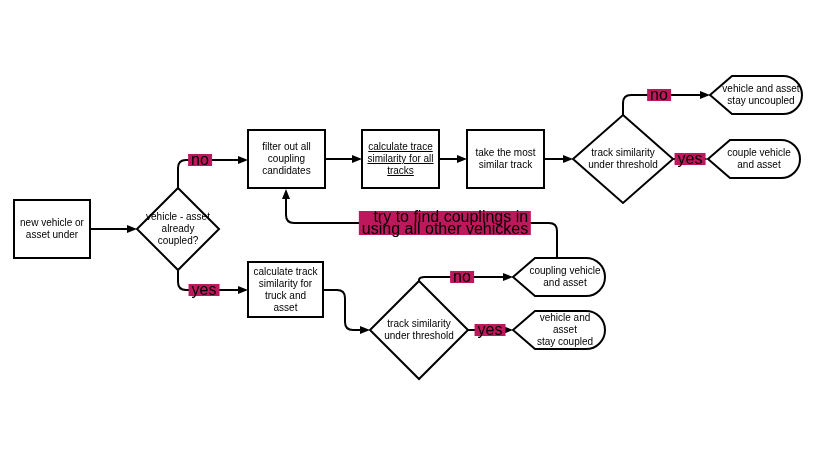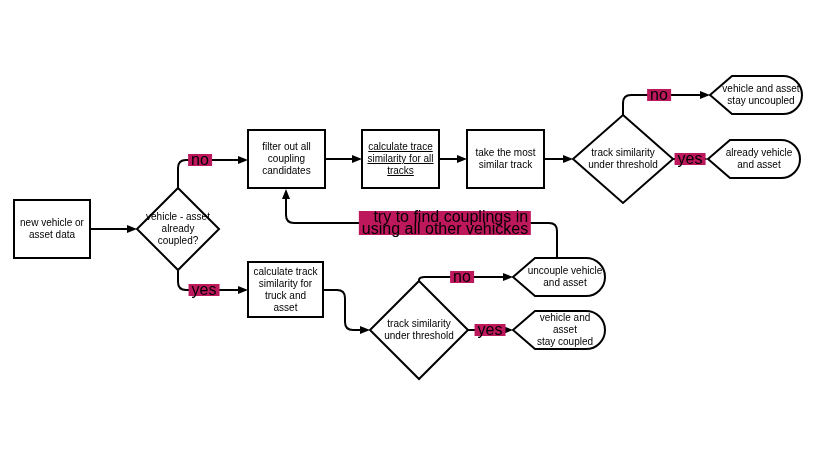--- a/index.html
+++ b/index.html
@@ -77,45 +77,45 @@
       <path d="M 710 95 L 732 76 L 783 76 A 19 19 0 0 1 783 114 L 732 114 Z"></path>
       <path d="M 708 159 L 730 140 L 781 140 A 19 19 0 0 1 781 178 L 730 178 Z"></path>
       <rect x="248" y="262" width="75" height="55"></rect>
       <path d="M 419 281 L 468 330 L 419 379 L 370 330 Z"></path>
       <path d="M 513 277 L 535 258 L 586 258 A 19 19 0 0 1 586 296 L 535 296 Z"></path>
       <path d="M 513 330 L 535 311 L 586 311 A 19 19 0 0 1 586 349 L 535 349 Z"></path>
     </g>
   </svg>
 
   <div class="node-label" style="left:14px;top:200px;width:76px;height:58px;">new vehicle or
-asset data</div>
+asset under</div>
   <div class="node-label" style="left:136px;top:199px;width:84px;height:60px;">vehicle - asset
 already
 coupled?</div>
   <div class="node-label" style="left:248px;top:130px;width:77px;height:58px;">filter out all
 coupling
 candidates</div>
   <div class="node-label" style="left:362px;top:130px;width:77px;height:58px;text-decoration:underline;">calculate trace
 similarity for all
 tracks</div>
   <div class="node-label" style="left:467px;top:130px;width:77px;height:58px;border-radius:19px;">take the most
 similar track</div>
   <div class="node-label" style="left:571px;top:129px;width:104px;height:60px;">track similarity
 under threshold</div>
   <div class="node-label" style="left:722px;top:76px;width:78px;height:38px;">vehicle and asset
 stay uncoupled</div>
-  <div class="node-label" style="left:720px;top:140px;width:78px;height:38px;">already vehicle
+  <div class="node-label" style="left:720px;top:140px;width:78px;height:38px;">couple vehicle
 and asset</div>
   <div class="node-label" style="left:248px;top:262px;width:75px;height:55px;text-align:center;">calculate track
 similarity for
 truck and
 asset</div>
   <div class="node-label" style="left:367px;top:300px;width:104px;height:60px;">track similarity
 under threshold</div>
-  <div class="node-label" style="left:527px;top:258px;width:76px;height:38px;">uncouple vehicle
+  <div class="node-label" style="left:527px;top:258px;width:76px;height:38px;">coupling vehicle
 and asset</div>
   <div class="node-label" style="left:527px;top:311px;width:76px;height:38px;">vehicle and asset
 stay coupled</div>
 
   <div class="edge-label" style="left:200px;top:160px;">no</div>
   <div class="edge-label" style="left:204px;top:290px;">yes</div>
   <div class="edge-label" style="left:659px;top:95px;">no</div>
   <div class="edge-label" style="left:690px;top:159px;">yes</div>
   <div class="edge-label" style="left:462px;top:277px;">no</div>
   <div class="edge-label" style="left:490px;top:330px;">yes</div>

